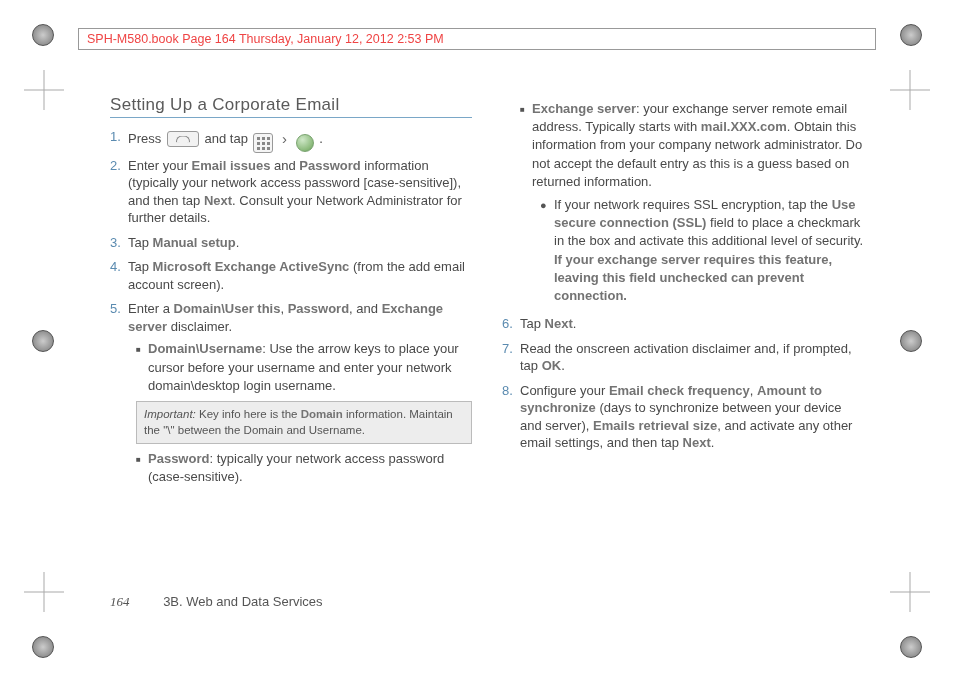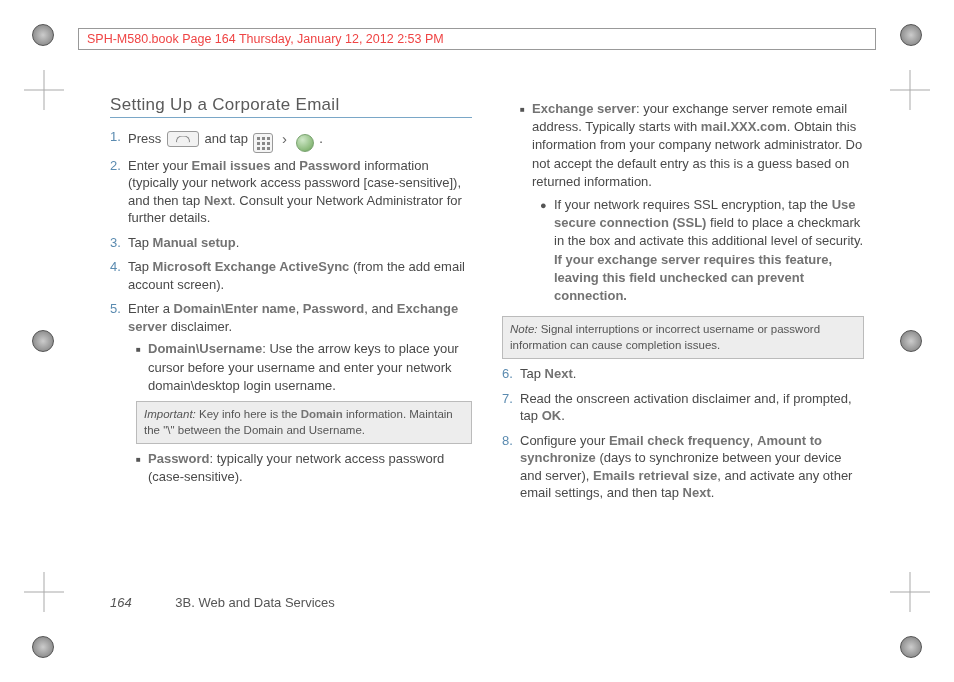--- a/index.html
+++ b/index.html
@@ -120,21 +120,21 @@
     }
     .callout .cl-label { font-style: italic; font-weight: 500; }
     b, .b { font-weight: bold; color: #737373; }
     .footer {
       position: absolute;
       bottom: 72px;
       left: 110px;
       font-size: 13px;
       color: #555;
     }
-    .footer .pn { font-style: italic; margin-right: 40px; }
+    .footer .pn { font-style: italic; margin-right: 30px; font-family: Liberation Serif, serif; }
     .footer .sec { }
   </style>
 </head>
 <body>
 
 <div class="reg-mark tl">
     <div class="reg-circle"></div>
   </div>
 <div class="reg-mark tr">
     <div class="reg-circle"></div>
@@ -188,21 +188,21 @@
       </li>
       <li class="num-item">
         <span class="num">4.</span>
         <div class="num-body">
           <span>Tap </span><b>Microsoft Exchange ActiveSync</b><span> (from the add email account screen).</span>
         </div>
       </li>
       <li class="num-item">
         <span class="num">5.</span>
         <div class="num-body">
-          <span>Enter a </span><b>Domain\Enter name</b><span>, </span><b>Password</b><span>, and </span><b>Exchange server</b><span> disclaimer.</span>
+          <span>Enter a </span><b>Domain\User this</b><span>, </span><b>Password</b><span>, and </span><b>Exchange server</b><span> disclaimer.</span>
           <div class="sub-item">
             <span class="sq">■</span>
             <div class="sub-body"><b>Domain\Username</b><span>: Use the arrow keys to place your cursor before your username and enter your network domain\desktop login username.</span></div>
           </div>
           <div class="callout">
             <span class="cl-label">Important:</span>
             <span>Key info here is the </span><b>Domain</b><span> information. Maintain the "\" between the Domain and Username.</span>
           </div>
           <div class="sub-item">
             <span class="sq">■</span>
@@ -216,24 +216,20 @@
   <div class="col">
     <div class="sub-item" style="margin-left:18px">
       <span class="sq">■</span>
       <div class="sub-body"><b>Exchange server</b><span>: your exchange server remote email address. Typically starts with </span><b>mail.XXX.com</b><span>. Obtain this information from your company network administrator. Do not accept the default entry as this is a guess based on returned information.</span>
         <div class="sub-item">
           <span class="dot">●</span>
           <div class="sub-body"><span>If your network requires SSL encryption, tap the </span><b>Use secure connection (SSL)</b><span> field to place a checkmark in the box and activate this additional level of security. </span><b>If your exchange server requires this feature, leaving this field unchecked can prevent connection.</b></div>
         </div>
       </div>
     </div>
-    <div class="callout" style="margin-left:0">
-      <span class="cl-label">Note:</span>
-      <span>Signal interruptions or incorrect username or password information can cause completion issues.</span>
-    </div>
     <ol class="num-list">
       <li class="num-item">
         <span class="num">6.</span>
         <div class="num-body"><span>Tap </span><b>Next</b><span>.</span></div>
       </li>
       <li class="num-item">
         <span class="num">7.</span>
         <div class="num-body"><span>Read the onscreen activation disclaimer and, if prompted, tap </span><b>OK</b><span>.</span></div>
       </li>
       <li class="num-item">

